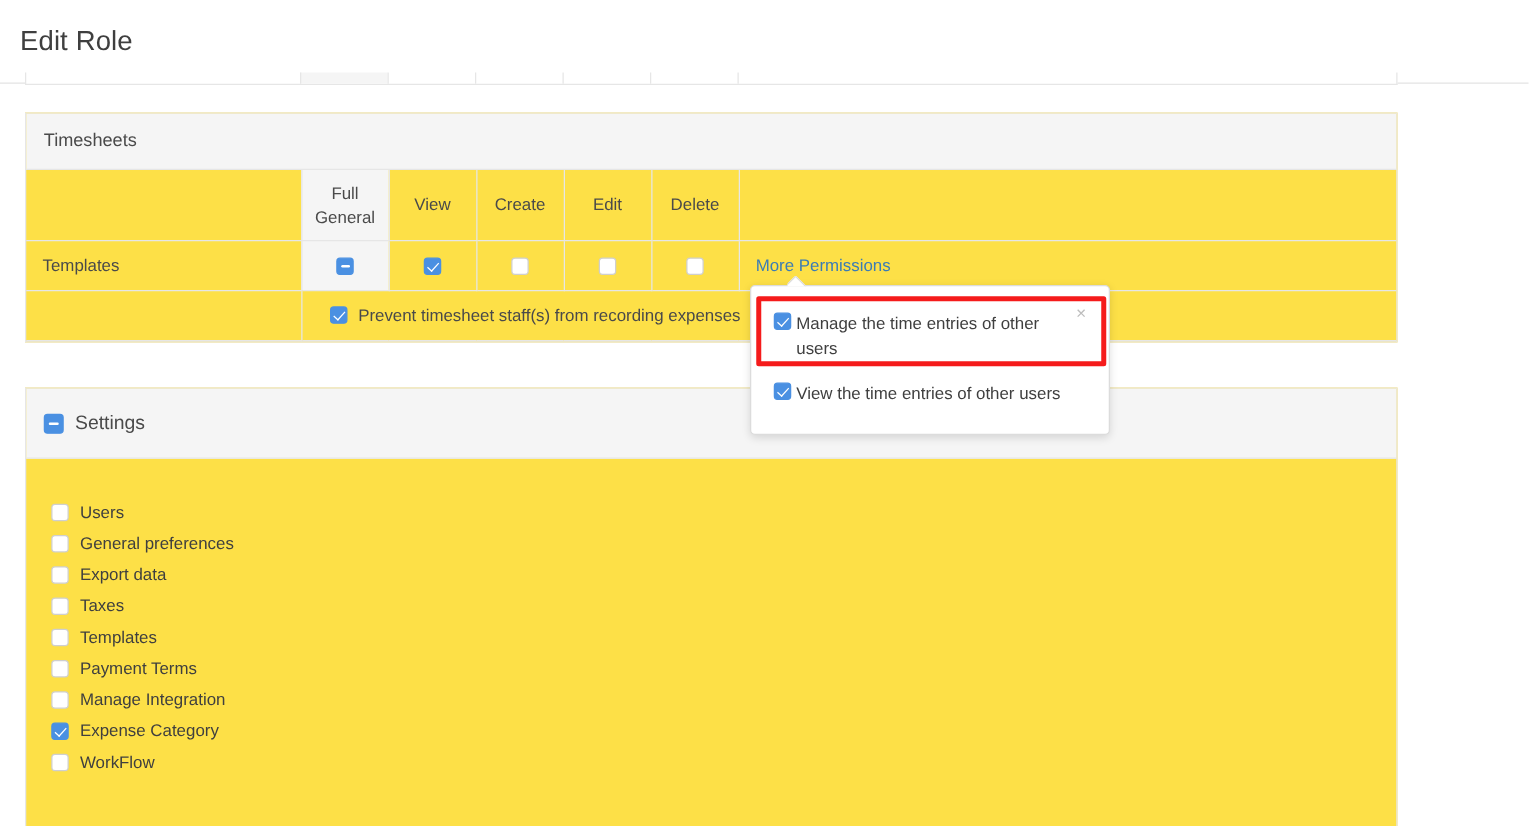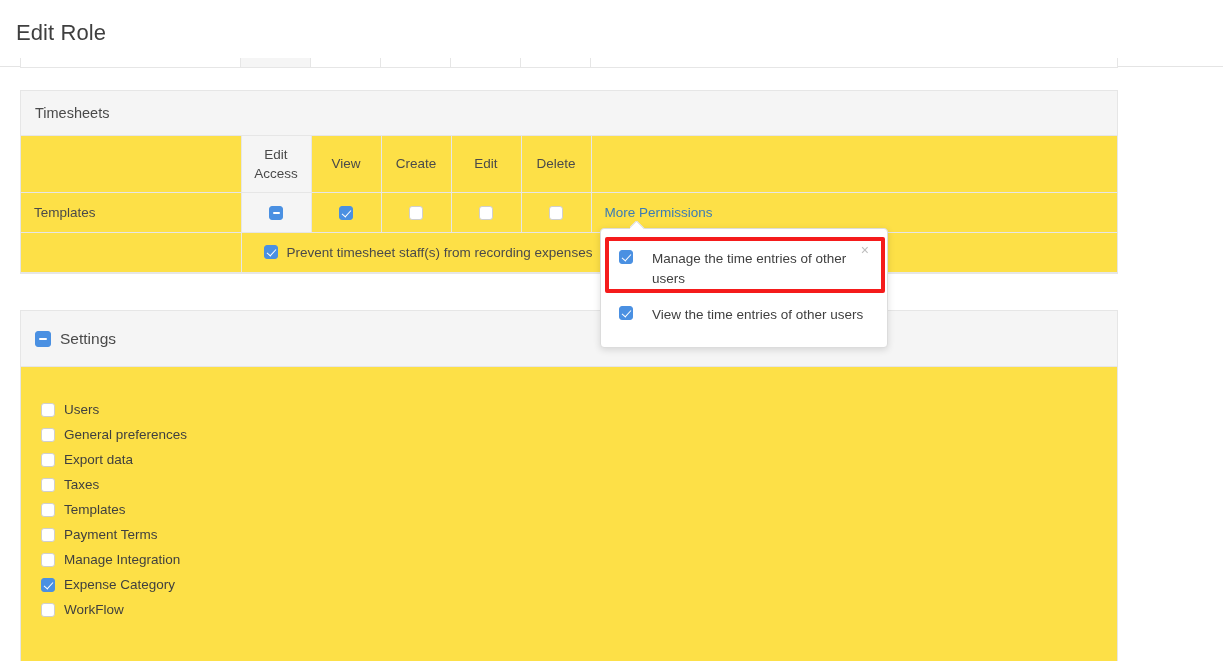--- a/index.html
+++ b/index.html
@@ -110,21 +110,21 @@
     box-shadow: 0 2px 7px rgba(0,0,0,.13); z-index: 40;
   }
   .pop-arrow {
     position: absolute; left: 29px; top: -8px; width: 15px; height: 8px; overflow: hidden;
   }
   .pop-arrow::after {
     content: ""; position: absolute; left: 0px; top: 2px; width: 11px; height: 11px;
     background: #fff; border: 1px solid #dcdcdc; transform: rotate(45deg);
   }
   .pop-body { padding: 10px 0 16px 0; }
-  .pop-row { display: flex; align-items: flex-start; gap: 19px; padding: 6px 16px 6px 18px; }
+  .pop-row { display: flex; align-items: flex-start; gap: 4px; padding: 6px 16px 6px 18px; }
   .pop-row .cb { margin-top: 1px; }
   .pop-text { font-size: 13.5px; color: #3f3f3f; line-height: 20px; }
   .pop-row.first { padding-top: 10px; padding-bottom: 10px; }
   .pop-highlight {
     position: absolute; left: 4px; top: 8px; width: 280px; height: 56px;
     border: 4px solid #f51b1b; border-radius: 2px; pointer-events: none; z-index: 2;
   }
   .pop-close {
     position: absolute; right: 18px; top: 14px; font-size: 14px; color: #bdbdbd;
     cursor: pointer; line-height: 1; z-index: 3; font-family: "Liberation Sans", sans-serif;
@@ -159,21 +159,21 @@
           <col class="col-fa">
           <col class="col-v">
         <col class="col-c">
           <col class="col-e">
           <col class="col-d">
           <col class="col-more">
       </colgroup>
       <thead>
         <tr>
           <th></th>
-          <th class="shade">Edit Access</th>
+          <th class="shade">Full General</th>
           <th>View</th>
           <th>Create</th>
           <th>Edit</th>
           <th>Delete</th>
           <th></th>
         </tr>
       </thead>
       <tbody>
         <tr>
           <td class="cell-name">Templates</td>

